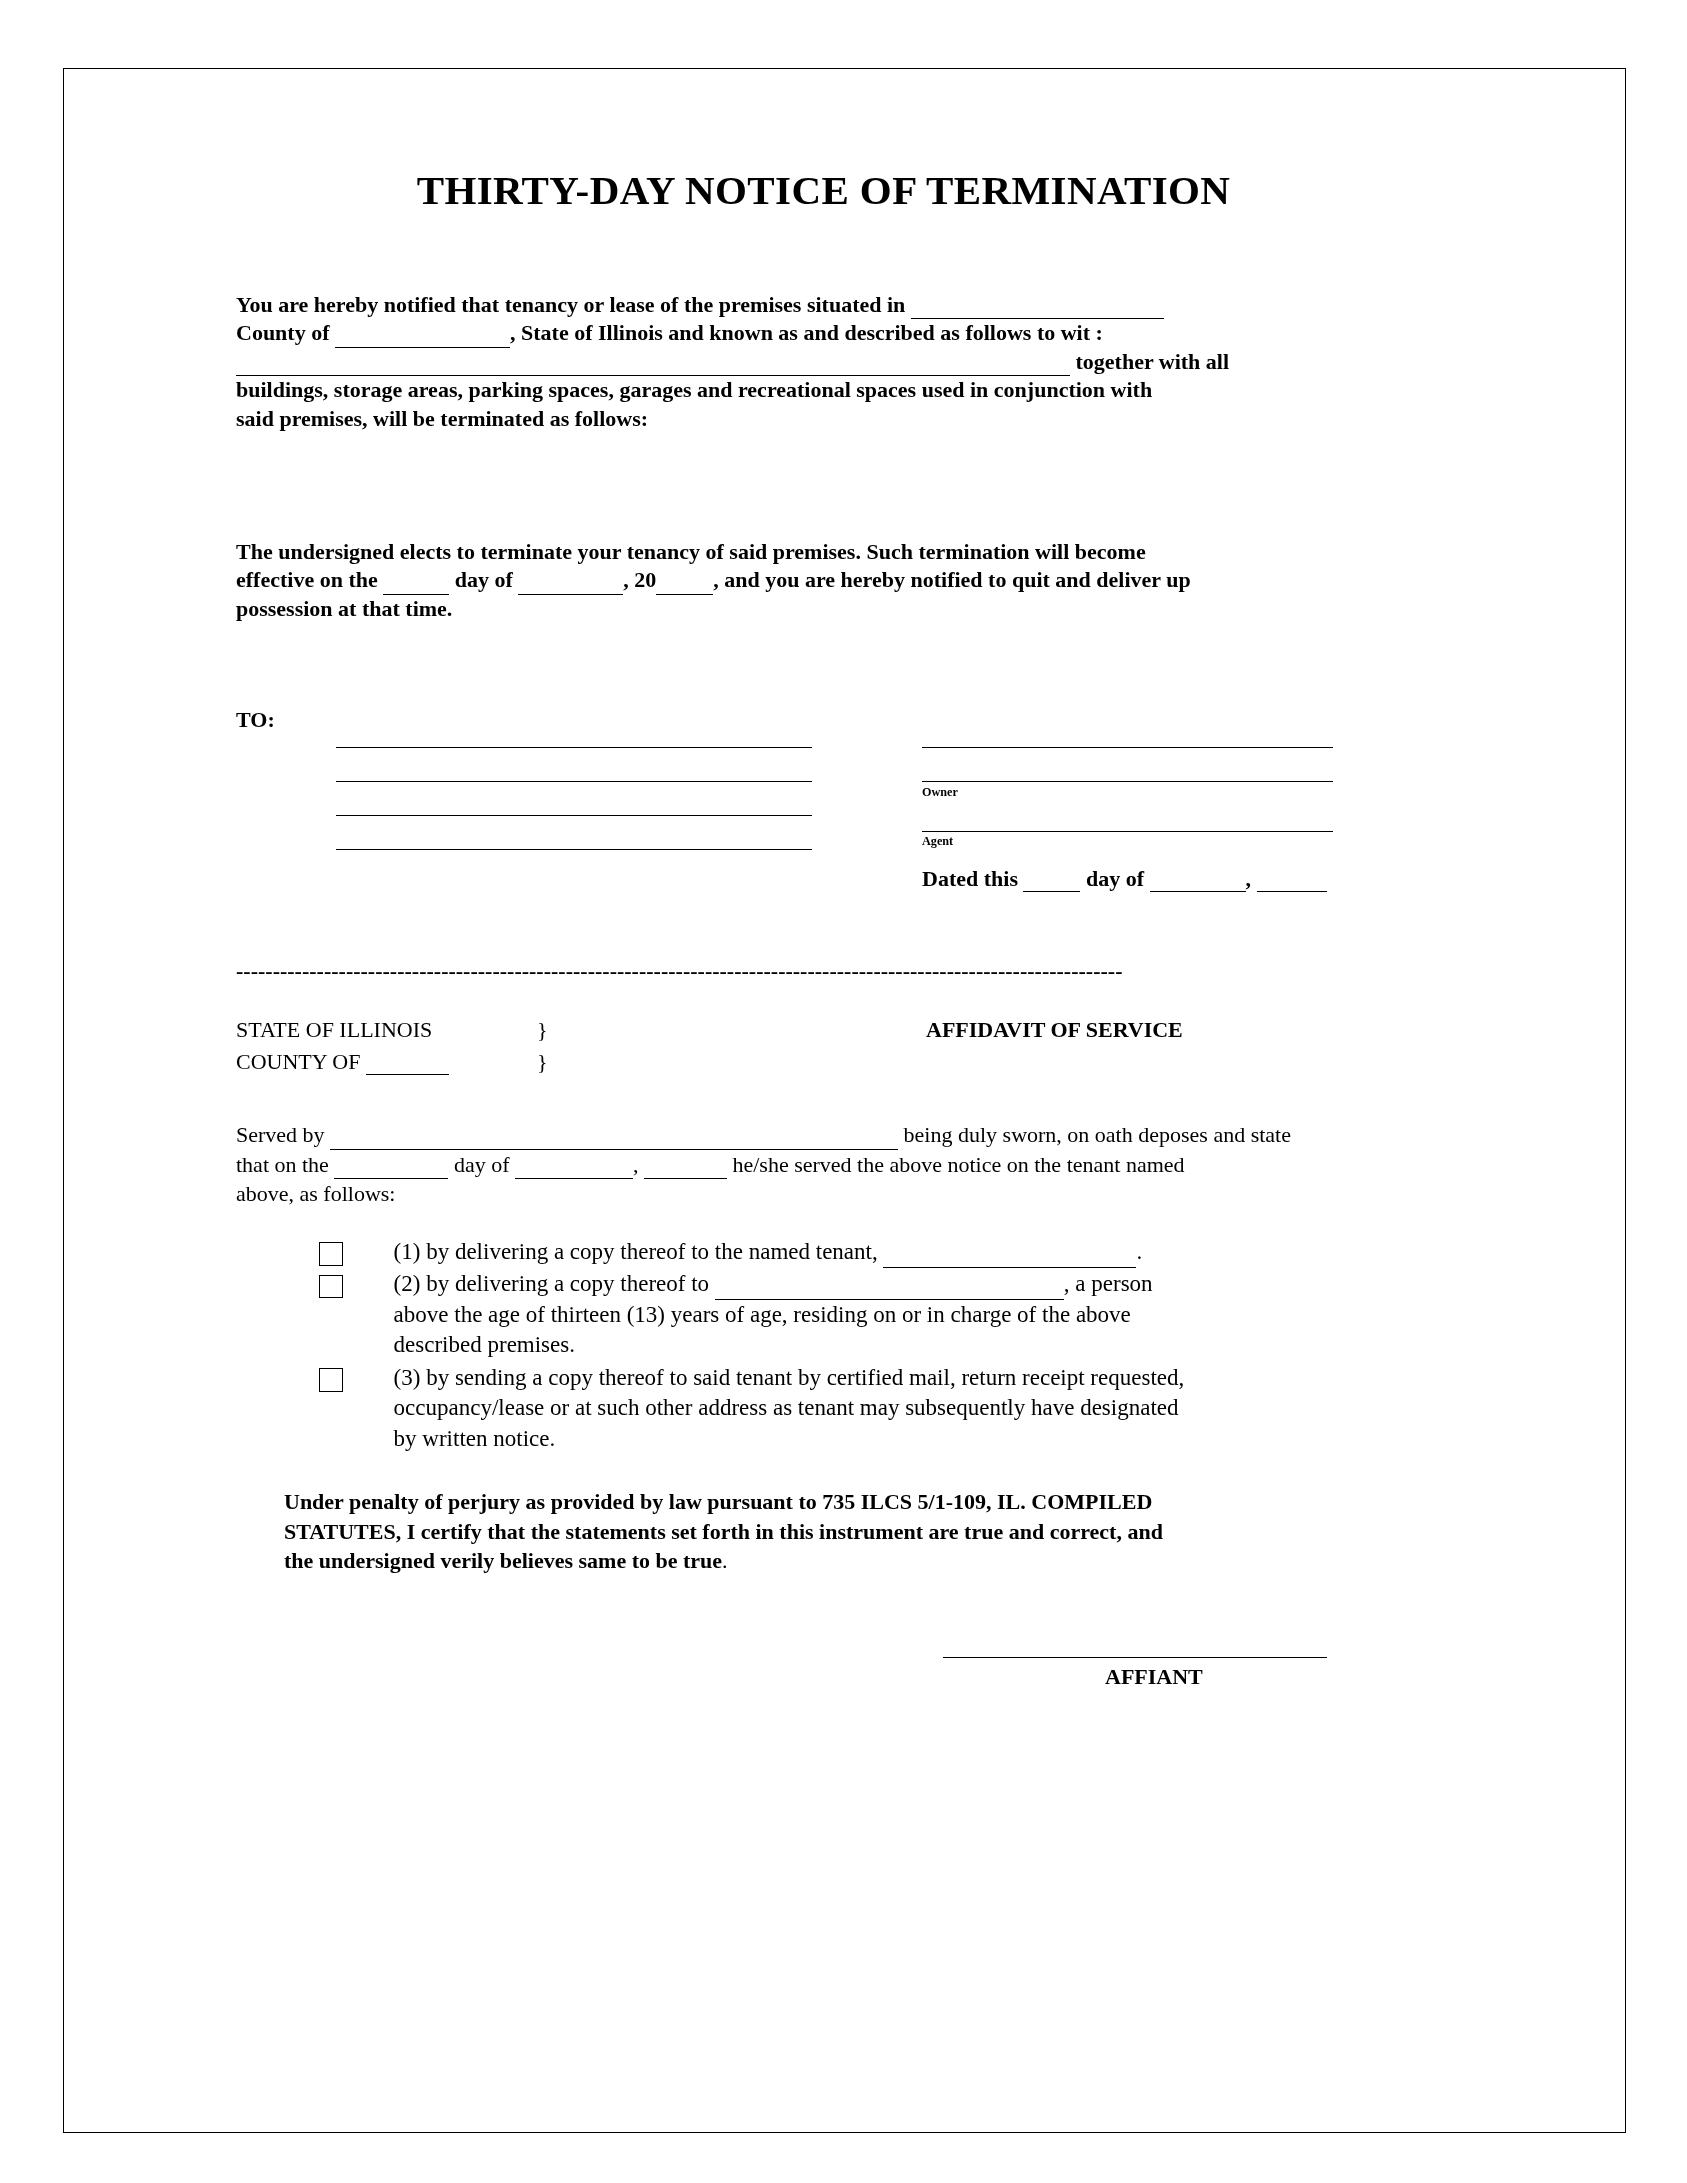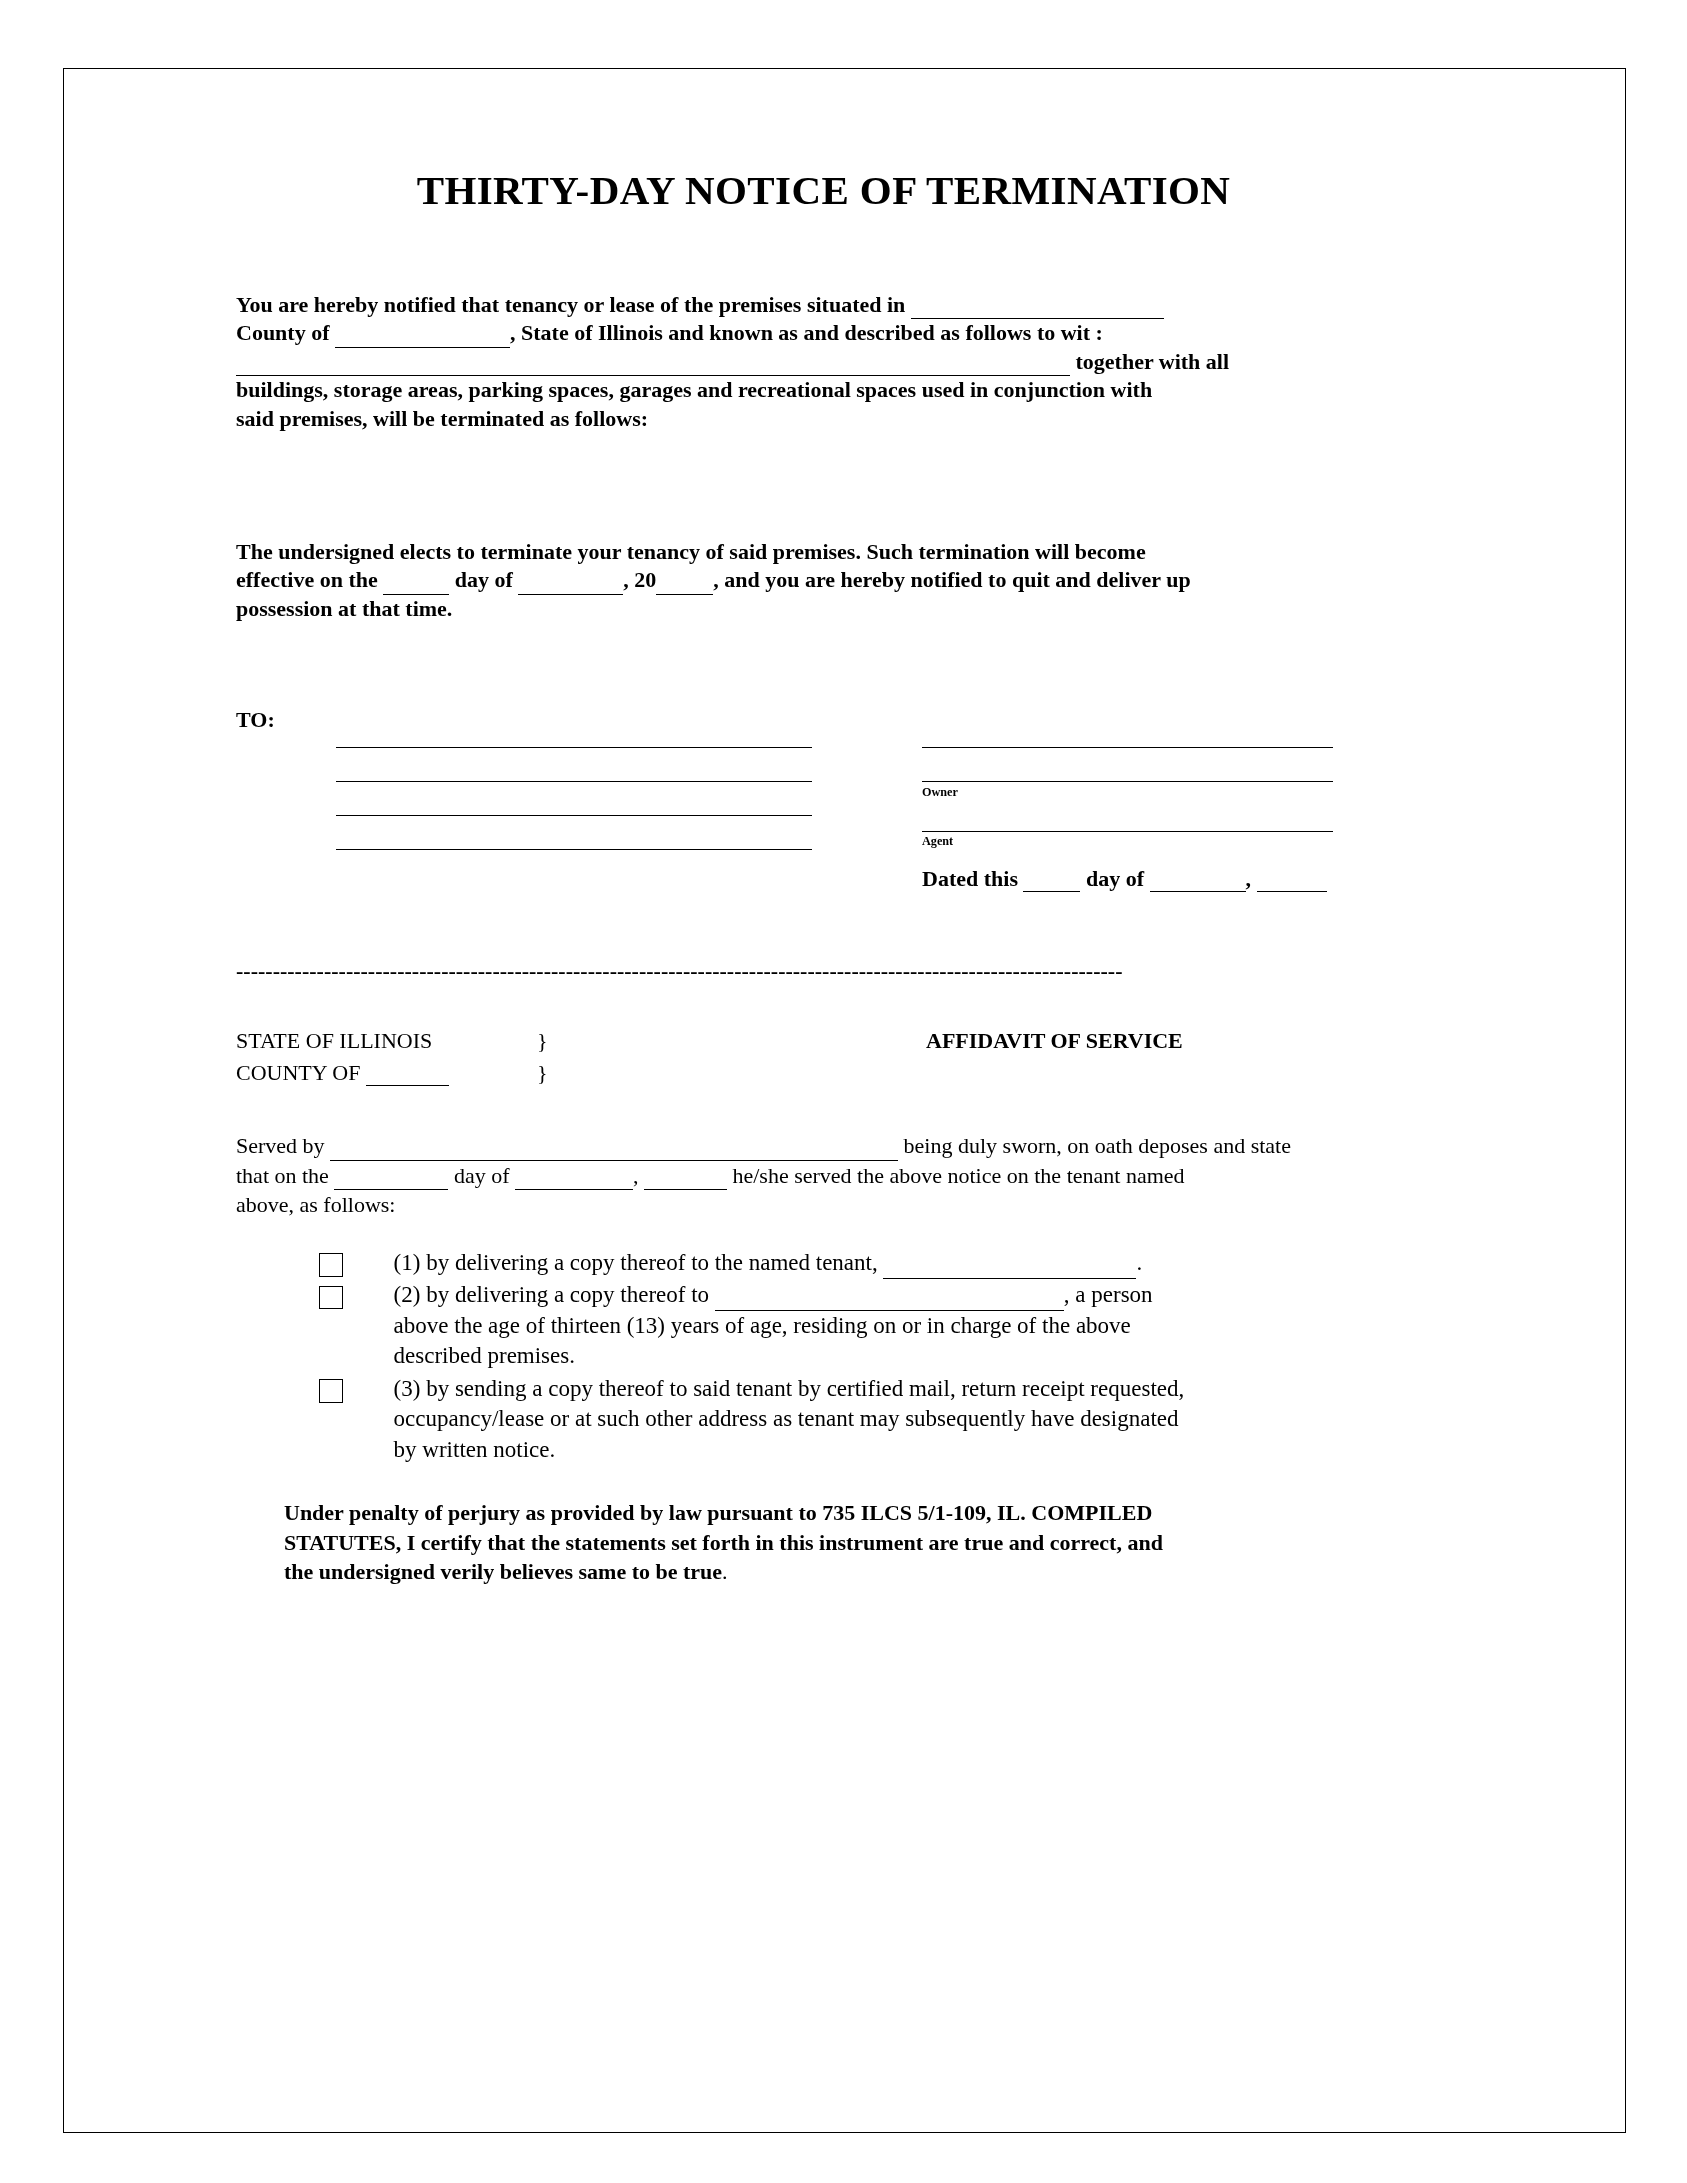--- a/index.html
+++ b/index.html
@@ -122,21 +122,21 @@
     font-weight: bold;
     letter-spacing: 0px;
     white-space: nowrap;
     overflow: hidden;
     line-height: 1;
     color: #000;
   }
 
   .affidavit-head {
     position: relative;
-    margin-top: 46px;
+    margin-top: 35px;
     height: 68px;
     font-size: 22px;
   }
   .state-line { position: absolute; left: 0; top: 0; }
   .county-line { position: absolute; left: 0; top: 32px; }
   .brace1 { position: absolute; left: 301px; top: 0; }
   .brace2 { position: absolute; left: 301px; top: 32px; }
   .affidavit-title {
     position: absolute;
     left: 690px;
@@ -328,16 +328,20 @@
       </div>
 
     </div>
 
     <div class="penalty">
       <span>Under penalty of perjury as provided by law pursuant to 735 ILCS 5/1-109, IL. COMPILED</span><br>
       <span>STATUTES, I certify that the statements set forth in this instrument are true and correct, and</span><br>
       <span>the undersigned verily believes same to be true</span><span style="font-weight:normal">.</span>
     </div>
 
+    <div class="affiant-wrap">
+      <div class="affiant-line"></div>
+      <div class="affiant-label">AFFIANT</div>
+    </div>
 
   </div>
 </div>
 
 
 </body></html>

